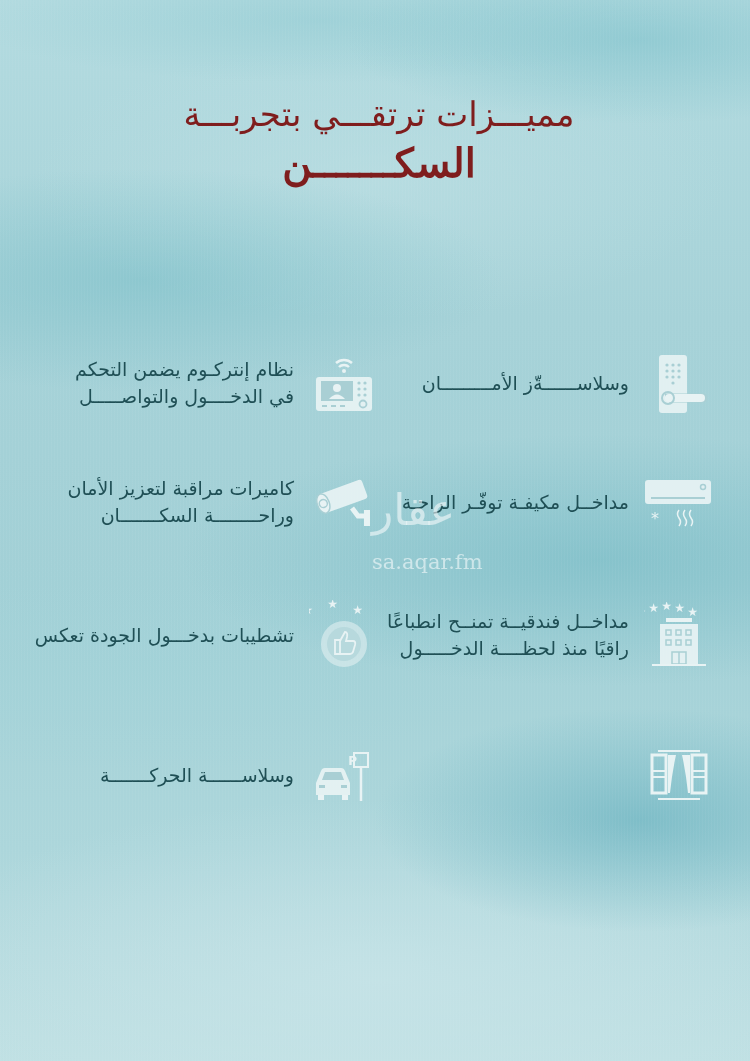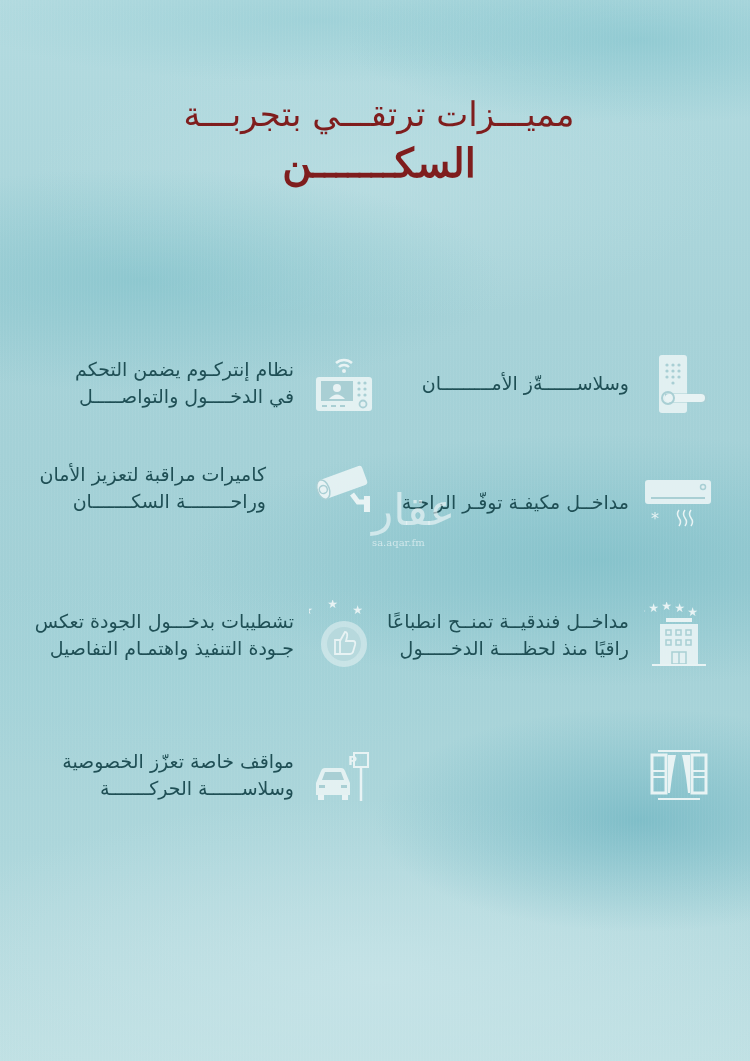--- a/index.html
+++ b/index.html
@@ -40,21 +40,21 @@
   .feature .text {
     color: #1f4f55; font-size: 19px; line-height: 27px; text-align: right;
     font-family: "DejaVu Sans", sans-serif;
   }
   .feature .text div { white-space: nowrap; }
   .watermark {
     position: absolute; left: 372px; top: 490px; direction: ltr;
     color: rgba(255,255,255,0.55); text-align: left;
   }
   .watermark .logo { font-size: 44px; font-weight: normal; line-height: 40px; letter-spacing: 2px; }
-  .watermark .url { font-family: "DejaVu Serif", serif; font-size: 10px; margin-top: 7px; }
+  .watermark .url { font-family: "DejaVu Serif", serif; font-size: 21px; margin-top: 20px; }
   svg { display: block; }
 </style>
 </head>
 <body>
 
 <div class="bg"></div>
 <div class="grain"></div>
 
 <div class="title">
   <div class="l1">مميـــزات ترتقـــي بتجربـــة</div>
@@ -127,21 +127,21 @@
       <circle cx="60" cy="15" r="2.5" fill="none" stroke="#a9cfd4" stroke-width="1.5"></circle>
       <text x="16" y="52" font-size="16" fill="#e8f3f4" font-family="DejaVu Sans, sans-serif">*</text>
       <path d="M36 38 q-3 4 0 8 q3 4 0 8 M42 38 q-3 4 0 8 q3 4 0 8 M48 38 q-3 4 0 8 q3 4 0 8" fill="none" stroke="#e8f3f4" stroke-width="1.5"></path>
     </svg>
   </div>
   <div class="text">
     <div>مداخــل مكيفـة توفّـر الراحـة</div>
   </div>
 </div>
 
-<div class="feature" style="left:50px; top:453px;gap:28px;">
+<div class="feature" style="left:50px; top:467px;">
   <div class="icon">
     <svg width="64" height="60" viewBox="0 0 64 60">
       <g transform="rotate(-20 32 24)">
         <rect x="8" y="14" width="46" height="20" rx="3" fill="#e8f3f4" opacity="0.92"></rect>
         <ellipse cx="10" cy="24" rx="6" ry="10" fill="#e8f3f4" stroke="#a9cfd4" stroke-width="1.5"></ellipse>
         <circle cx="10" cy="24" r="4" fill="none" stroke="#a9cfd4" stroke-width="1.5"></circle>
       </g>
       <path d="M40 36 l6 8 h8" fill="none" stroke="#e8f3f4" stroke-width="5"></path>
       <rect x="52" y="38" width="6" height="16" fill="#e8f3f4"></rect>
     </svg>
@@ -191,21 +191,20 @@
           <text x="29" y="8">★</text>
           <text x="54" y="14">★</text>
       </g>
       <circle cx="35" cy="44" r="22" fill="#e8f3f4" opacity="0.55" stroke="#e8f3f4" stroke-width="2"></circle>
       <circle cx="35" cy="44" r="17" fill="#b7d9dd"></circle>
       <path d="M26 40 h5 v14 h-5 z M31 41 l5 -9 q3 0 2 5 l-1 4 h7 q3 0 2 4 l-2 7 q-1 2 -3 2 h-10 z" fill="none" stroke="#e8f3f4" stroke-width="1.8"></path>
     </svg>
   </div>
   <div class="text">
     <div>تشطيبات بدخـــول الجودة تعكس</div>
-    <div>جـودة التنفيذ واهتمـام التفاصيل</div>
   </div>
 </div>
 
 <div class="feature" style="left:385px; top:740px;">
   <div class="icon">
     <svg width="62" height="60" viewBox="0 0 62 60">
       <line x1="10" y1="6" x2="52" y2="6" stroke="#e8f3f4" stroke-width="2"></line>
       <rect x="4" y="10" width="14" height="38" fill="none" stroke="#e8f3f4" stroke-width="3"></rect>
       <line x1="4" y1="26" x2="18" y2="26" stroke="#e8f3f4" stroke-width="2"></line>
       <line x1="4" y1="32" x2="18" y2="32" stroke="#e8f3f4" stroke-width="2"></line>
@@ -227,21 +226,20 @@
       <line x1="49" y1="22" x2="49" y2="56" stroke="#e8f3f4" stroke-width="2.5"></line>
       <path d="M4 38 l5 -12 q1 -3 4 -3 h16 q3 0 4 3 l5 12 v12 h-34 z" fill="#e8f3f4" opacity="0.92"></path>
       <path d="M10 35 l3 -8 h16 l3 8 z" fill="#a9cfd4"></path>
       <rect x="7" y="40" width="6" height="3" fill="#a9cfd4"></rect>
       <rect x="29" y="40" width="6" height="3" fill="#a9cfd4"></rect>
       <rect x="6" y="50" width="6" height="5" fill="#e8f3f4"></rect>
       <rect x="30" y="50" width="6" height="5" fill="#e8f3f4"></rect>
     </svg>
   </div>
   <div class="text">
-    <div>مواقف خاصة تعزّز الخصوصية</div>
     <div>وسلاســــــة الحركـــــــة</div>
   </div>
 </div>
 
 <div class="watermark">
   <div class="logo">عقار</div>
   <div class="url">sa.aqar.fm</div>
 </div>
 
 </body></html>

